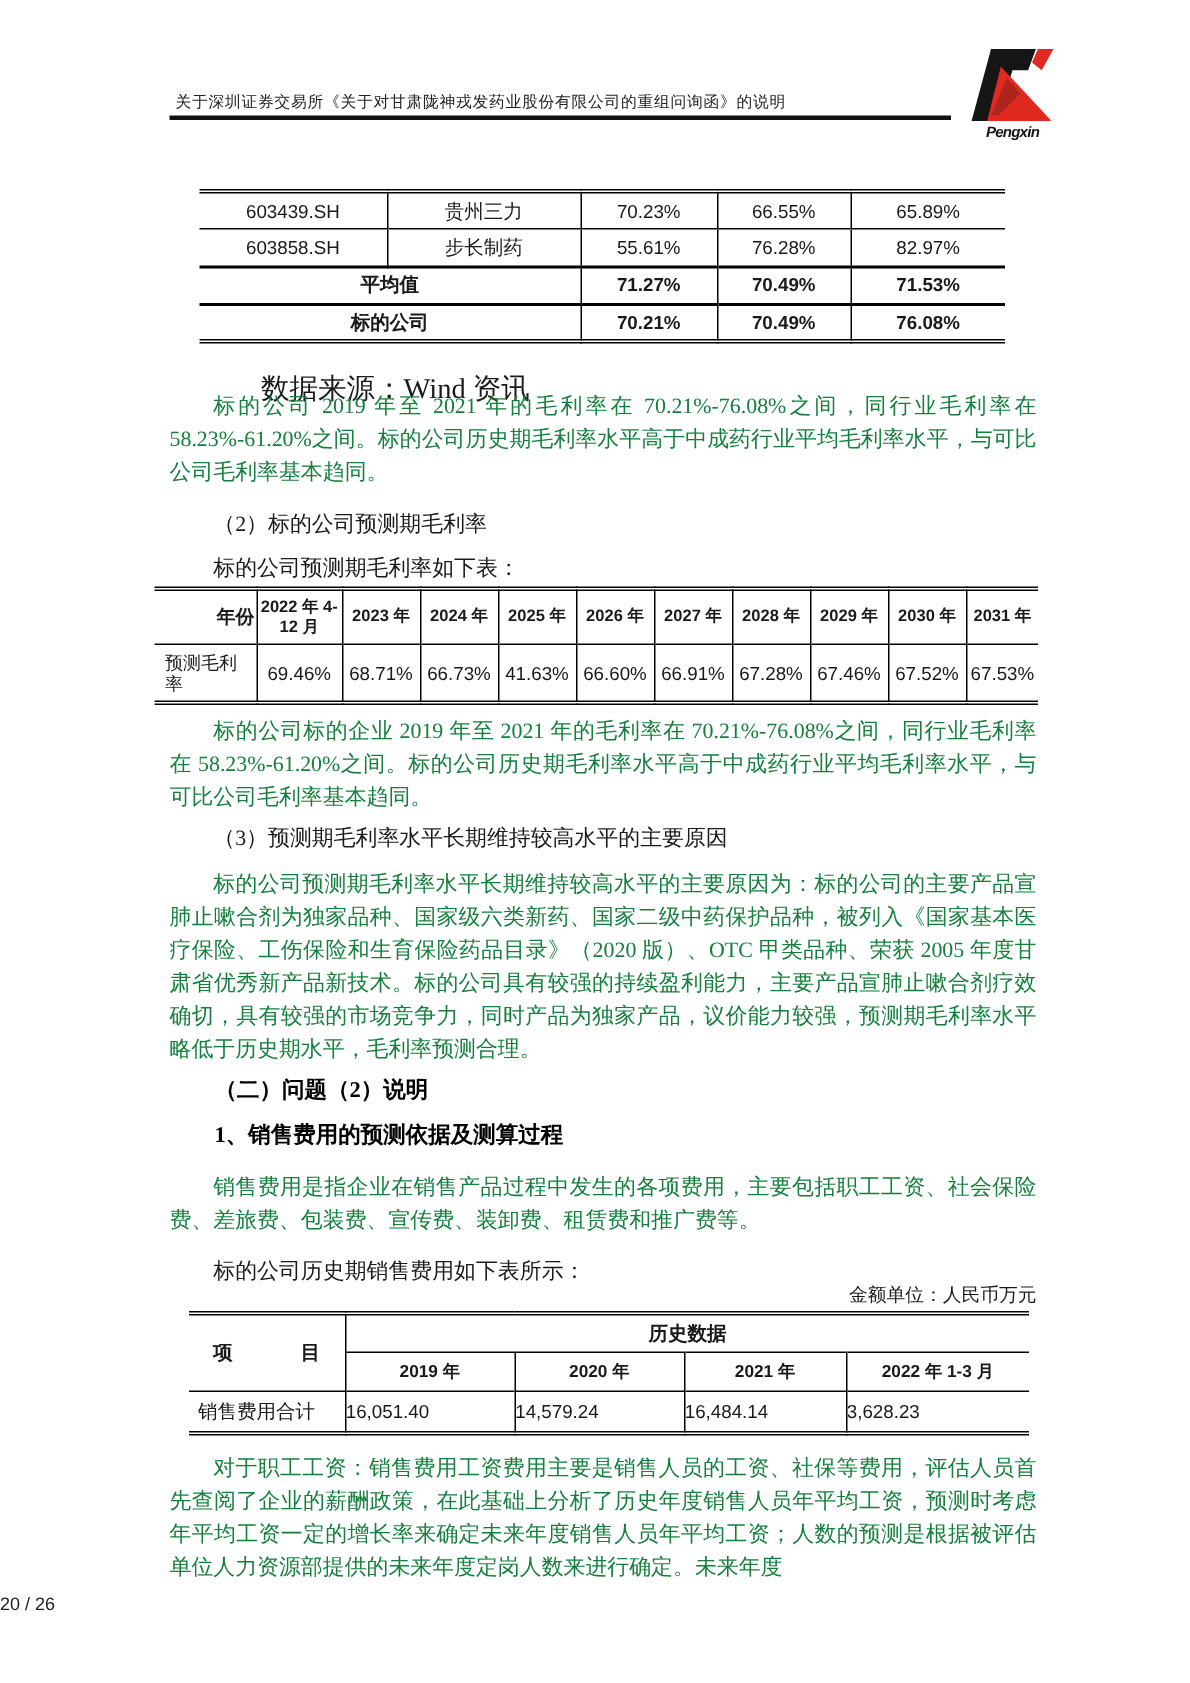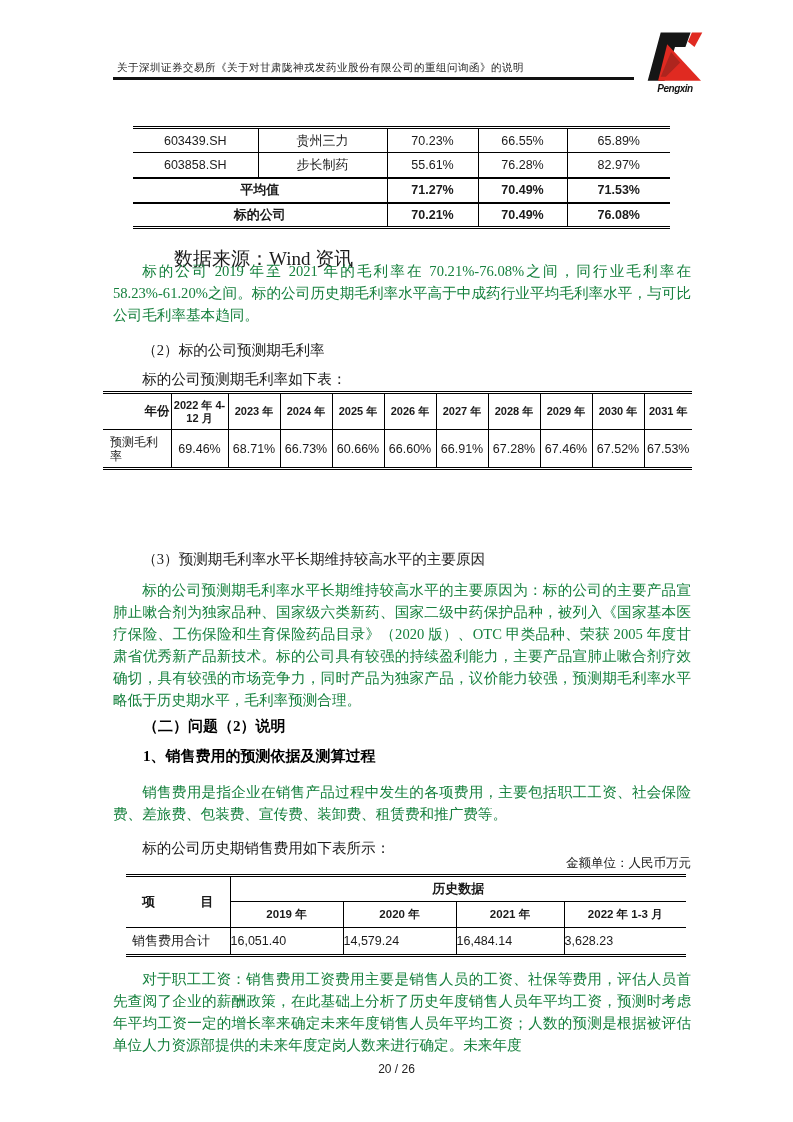--- a/index.html
+++ b/index.html
@@ -72,21 +72,21 @@
   .line { position:absolute; left:113px; width:578px; font-size:14.6px; line-height:20px; text-indent:2em; }
   .hbold {
     position:absolute; left:113px; width:578px; font-size:15px; font-weight:bold;
     text-indent:2em; color:#000;
   }
   .src-note { position:absolute; left:150px; top:246px; font-size:19px;margin-left:24px; }
   .unit-note {
     position:absolute; left:113px; top:855px; width:578px; text-align:right; font-size:12.5px;
   }
   .footer {
-    position:absolute; left:0; top:1062px; width:793px; text-align:center;
+    position:absolute; left:0; top:1062px; width:793px; text-align:left;
     font-family:"Liberation Sans","DejaVu Sans",sans-serif; font-size:12px; color:#222;
   }
 </style>
 </head>
 <body>
 
 <div class="page">
 
   <div class="header-title">关于深圳证券交易所《关于对甘肃陇神戎发药业股份有限公司的重组问询函》的说明</div>
   <div class="header-rule"></div>
@@ -172,31 +172,32 @@
       <td class="hd bl">2028 年</td>
       <td class="hd bl">2029 年</td>
       <td class="hd bl">2030 年</td>
       <td class="hd bl">2031 年</td>
     </tr>
     <tr class="dr">
       <td class="lbl bt">预测毛利率</td>
       <td class="num ctr bl bt">69.46%</td>
       <td class="num ctr bl bt">68.71%</td>
       <td class="num ctr bl bt">66.73%</td>
-      <td class="num ctr bl bt">60.66%</td>
+      <td class="num ctr bl bt">41.63%</td>
       <td class="num ctr bl bt">66.60%</td>
       <td class="num ctr bl bt">66.91%</td>
       <td class="num ctr bl bt">67.28%</td>
       <td class="num ctr bl bt">67.46%</td>
       <td class="num ctr bl bt">67.52%</td>
       <td class="num ctr bl bt">67.53%</td>
     </tr>
   </tbody>
     </table>
 
+  <div class="para" style="top:477px">标的公司标的企业 2019 年至 2021 年的毛利率在 70.21%-76.08%之间，同行业毛利率在 58.23%-61.20%之间。标的公司历史期毛利率水平高于中成药行业平均毛利率水平，与可比公司毛利率基本趋同。</div>
   <div class="line" style="top:549px">（3）预测期毛利率水平长期维持较高水平的主要原因</div>
   <div class="para" style="top:579px">标的公司预测期毛利率水平长期维持较高水平的主要原因为：标的公司的主要产品宣肺止嗽合剂为独家品种、国家级六类新药、国家二级中药保护品种，被列入《国家基本医疗保险、工伤保险和生育保险药品目录》（2020 版）、OTC 甲类品种、荣获 2005 年度甘肃省优秀新产品新技术。标的公司具有较强的持续盈利能力，主要产品宣肺止嗽合剂疗效确切，具有较强的市场竞争力，同时产品为独家产品，议价能力较强，预测期毛利率水平略低于历史期水平，毛利率预测合理。</div>
 
   <div class="hbold" style="top:717px">（二）问题（2）说明</div>
   <div class="hbold" style="top:747px">1、销售费用的预测依据及测算过程</div>
 
   <div class="para" style="top:781px">销售费用是指企业在销售产品过程中发生的各项费用，主要包括职工工资、社会保险费、差旅费、包装费、宣传费、装卸费、租赁费和推广费等。</div>
   <div class="line" style="top:838px">标的公司历史期销售费用如下表所示：</div>
   <div class="unit-note">金额单位：人民币万元</div>
 

